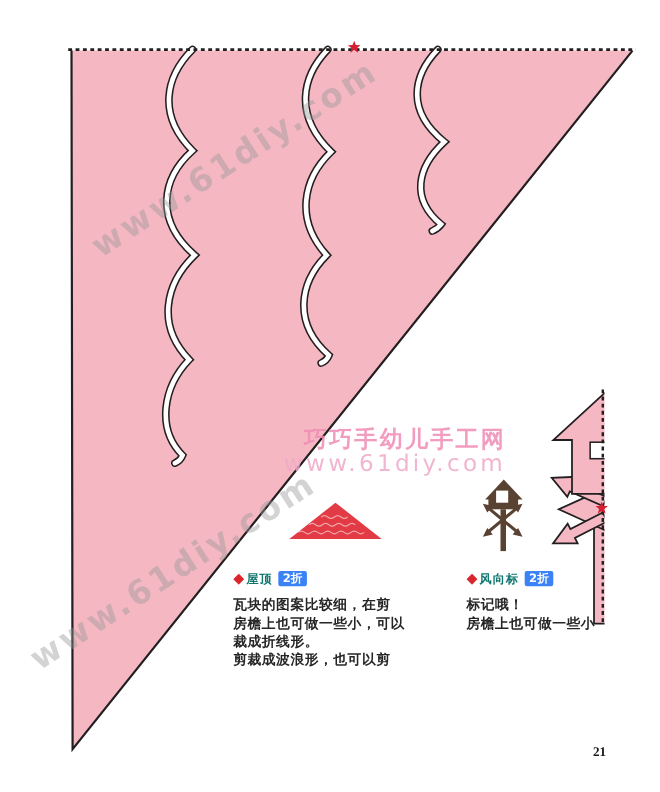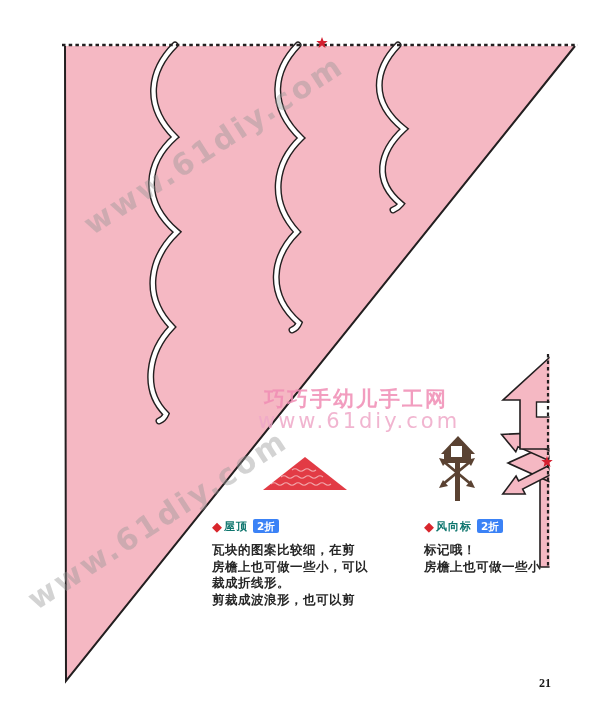--- a/index.html
+++ b/index.html
@@ -3,21 +3,21 @@
 <meta charset="utf-8">
 <style>
   html,body{margin:0;padding:0;background:#fff;}
   .page{position:relative;width:600px;height:720px;background:#ffffff;overflow:hidden;
         font-family:"DejaVu Sans","Liberation Sans",sans-serif;}
   .art{position:absolute;left:0;top:0;z-index:1;}
   
   .wm-gray{position:absolute;z-index:2;white-space:nowrap;
            font-size:30px;font-weight:700;letter-spacing:3px;
            color:rgba(150,150,150,0.42);transform:rotate(-33deg);}
-  .wm-center{position:absolute;z-index:2;text-align:center;line-height:22px;white-space:nowrap;}
+  .wm-center{position:absolute;z-index:2;text-align:right;line-height:22px;white-space:nowrap;}
   .wm-center .l1{font-size:21px;font-weight:700;letter-spacing:2px;color:rgba(240,140,180,0.85);}
   .wm-center .l2{font-size:21px;font-weight:400;letter-spacing:3px;color:rgba(238,168,200,0.85);padding-left:6px;}
   
   .section{position:absolute;z-index:3;}
   .sec-head{display:flex;align-items:center;height:18px;}
   .diamond{color:#d8262c;font-size:13px;line-height:13px;margin-right:2px;}
   .sec-title{font-size:11px;font-weight:700;color:#0f766e;letter-spacing:1px;}
   .badge{display:inline-block;margin-left:5px;background:#3b82f6;color:#fff;
          font-size:10.5px;font-weight:700;line-height:14px;padding:0 4px;border-radius:2px;}
   .sec-body{margin-top:7px;font-size:12.5px;font-weight:700;color:#262626;

